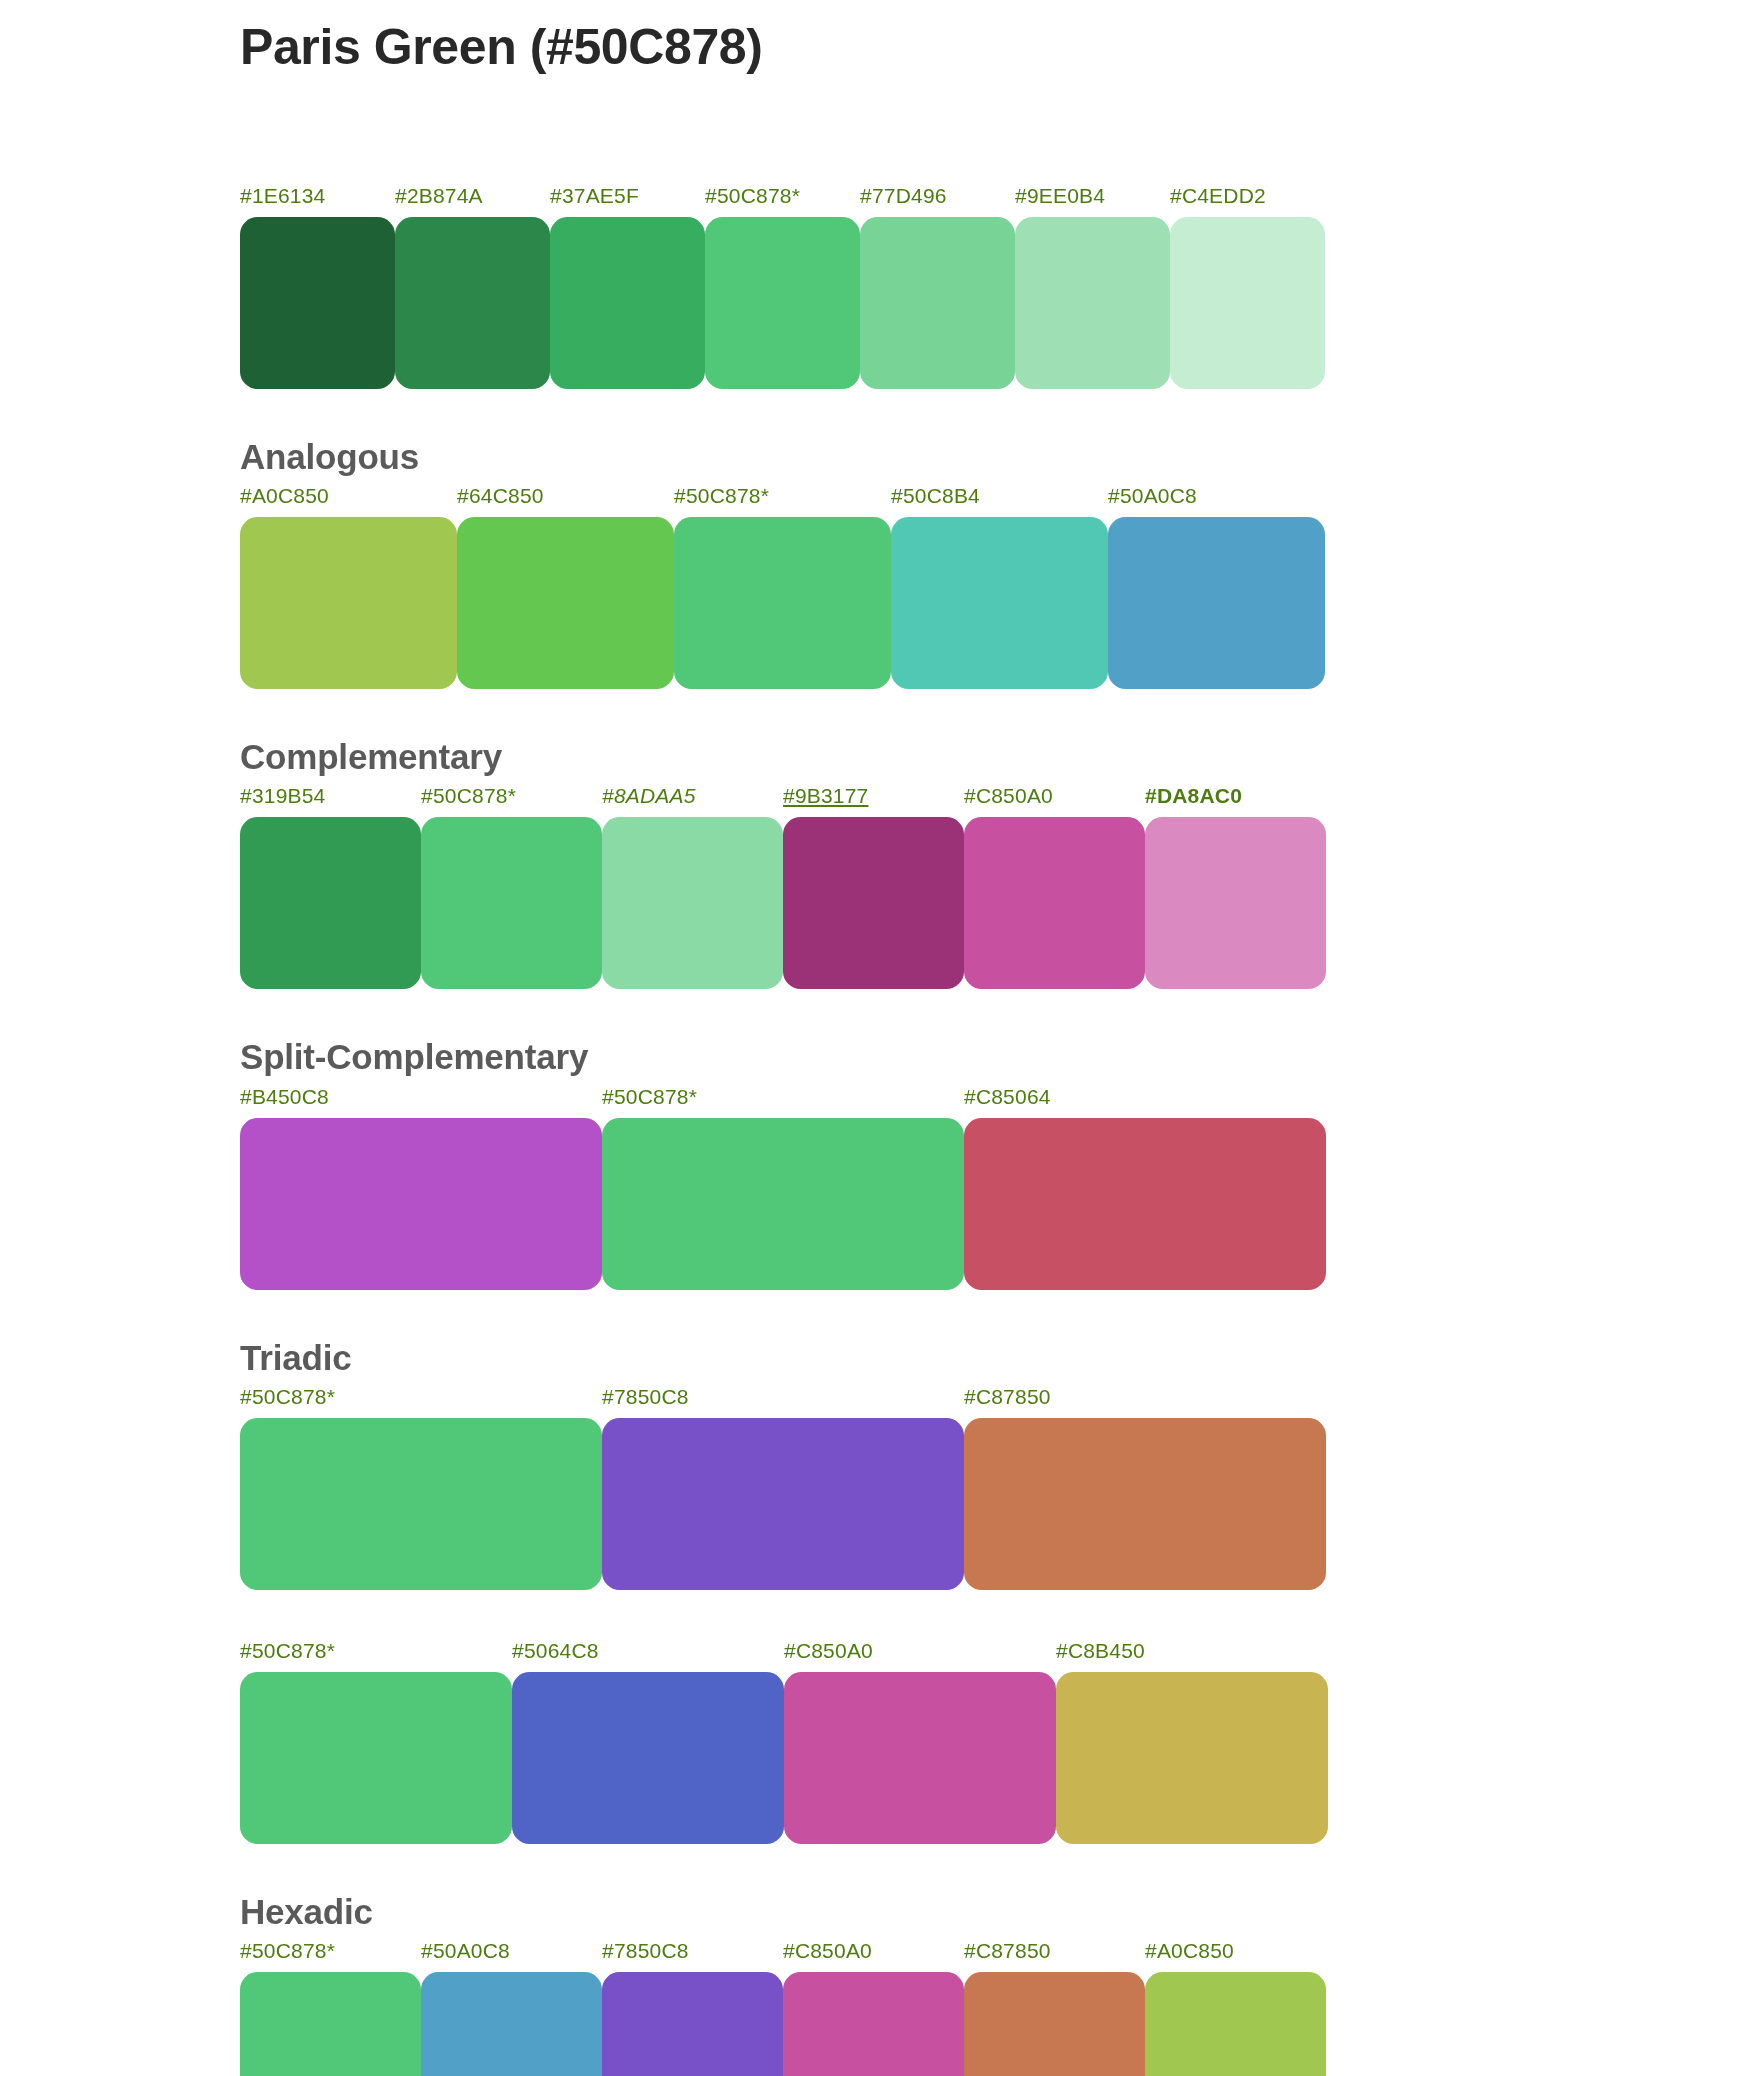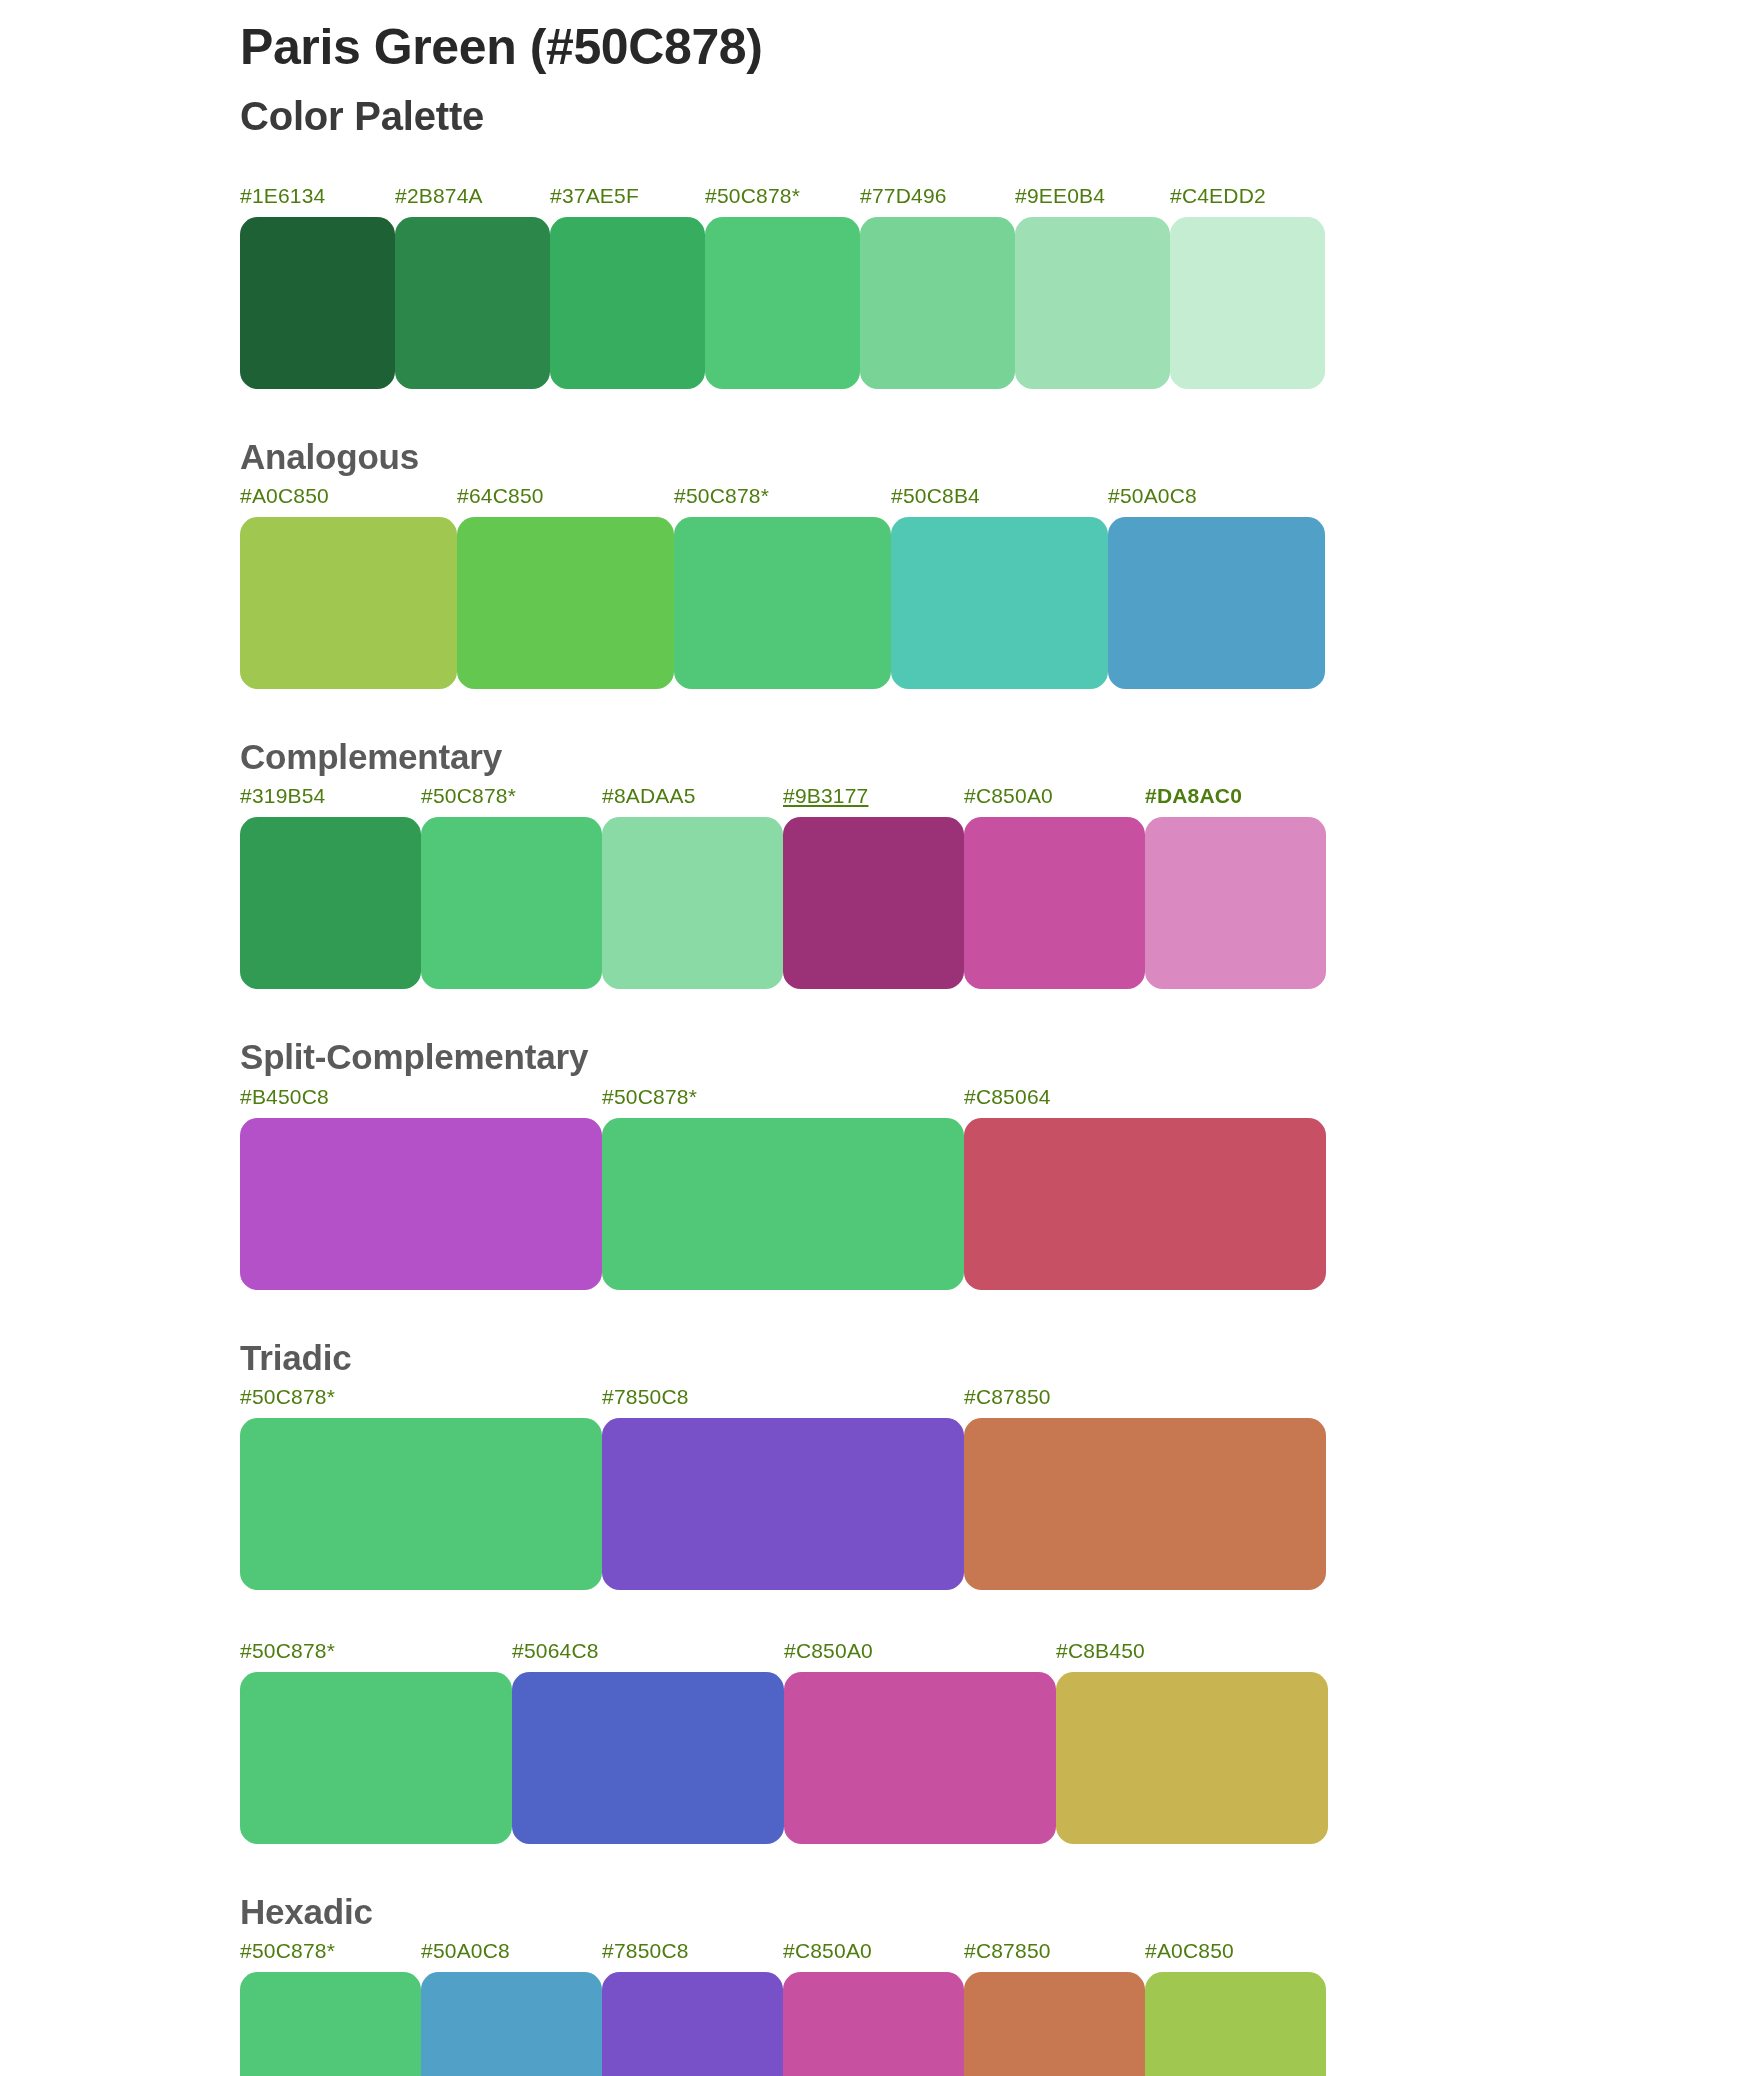--- a/index.html
+++ b/index.html
@@ -121,21 +121,20 @@
     white-space: nowrap;
   }
 </style>
 </head>
 <body>
 
 <div class="page">
 
   <div class="header">
     <div class="page-title">Paris Green (#50C878)</div>
-    <div class="page-subtitle">Color Palette</div>
   </div>
 
   <div class="sections" id="sections-root">
       <div class="section">
         <div class="labels-row">
           <div class="swatch-label" style="width: 155px; flex: 0 0 155px;">#1E6134</div>
           <div class="swatch-label" style="width: 155px; flex: 0 0 155px;">#2B874A</div>
           <div class="swatch-label" style="width: 155px; flex: 0 0 155px;">#37AE5F</div>
           <div class="swatch-label" style="width: 155px; flex: 0 0 155px;">#50C878*</div>
           <div class="swatch-label" style="width: 155px; flex: 0 0 155px;">#77D496</div>
@@ -169,21 +168,21 @@
           <div class="swatch" title="#50C8B4" style="width: 217px; flex: 0 0 217px; background: rgb(80, 200, 180);"></div>
           <div class="swatch" title="#50A0C8" style="width: 217px; flex: 0 0 217px; background: rgb(80, 160, 200);"></div>
         </div>
       </div>
       <div class="sec-gap"></div>
       <div class="section">
         <div class="section-title">Complementary</div>
         <div class="labels-row">
           <div class="swatch-label" style="width: 181px; flex: 0 0 181px;">#319B54</div>
           <div class="swatch-label" style="width: 181px; flex: 0 0 181px;">#50C878*</div>
-          <div class="swatch-label" style="width: 181px; flex: 0 0 181px;">#8ADAA5</div>
+          <div class="swatch-label" style="width: 181px; flex: 0 0 181px; font-style: italic;">#8ADAA5</div>
           <div class="swatch-label" style="width: 181px; flex: 0 0 181px; text-decoration: underline;">#9B3177</div>
           <div class="swatch-label" style="width: 181px; flex: 0 0 181px;">#C850A0</div>
           <div class="swatch-label" style="width: 181px; flex: 0 0 181px; font-weight: bold;">#DA8AC0</div>
         </div>
         <div class="swatches-row" style="height: 172px;">
           <div class="swatch" title="#319B54" style="width: 181px; flex: 0 0 181px; background: rgb(49, 155, 84);"></div>
           <div class="swatch" title="#50C878" style="width: 181px; flex: 0 0 181px; background: rgb(80, 200, 120);"></div>
           <div class="swatch" title="#8ADAA5" style="width: 181px; flex: 0 0 181px; background: rgb(138, 218, 165);"></div>
           <div class="swatch" title="#9B3177" style="width: 181px; flex: 0 0 181px; background: rgb(155, 49, 119);"></div>
           <div class="swatch" title="#C850A0" style="width: 181px; flex: 0 0 181px; background: rgb(200, 80, 160);"></div>

